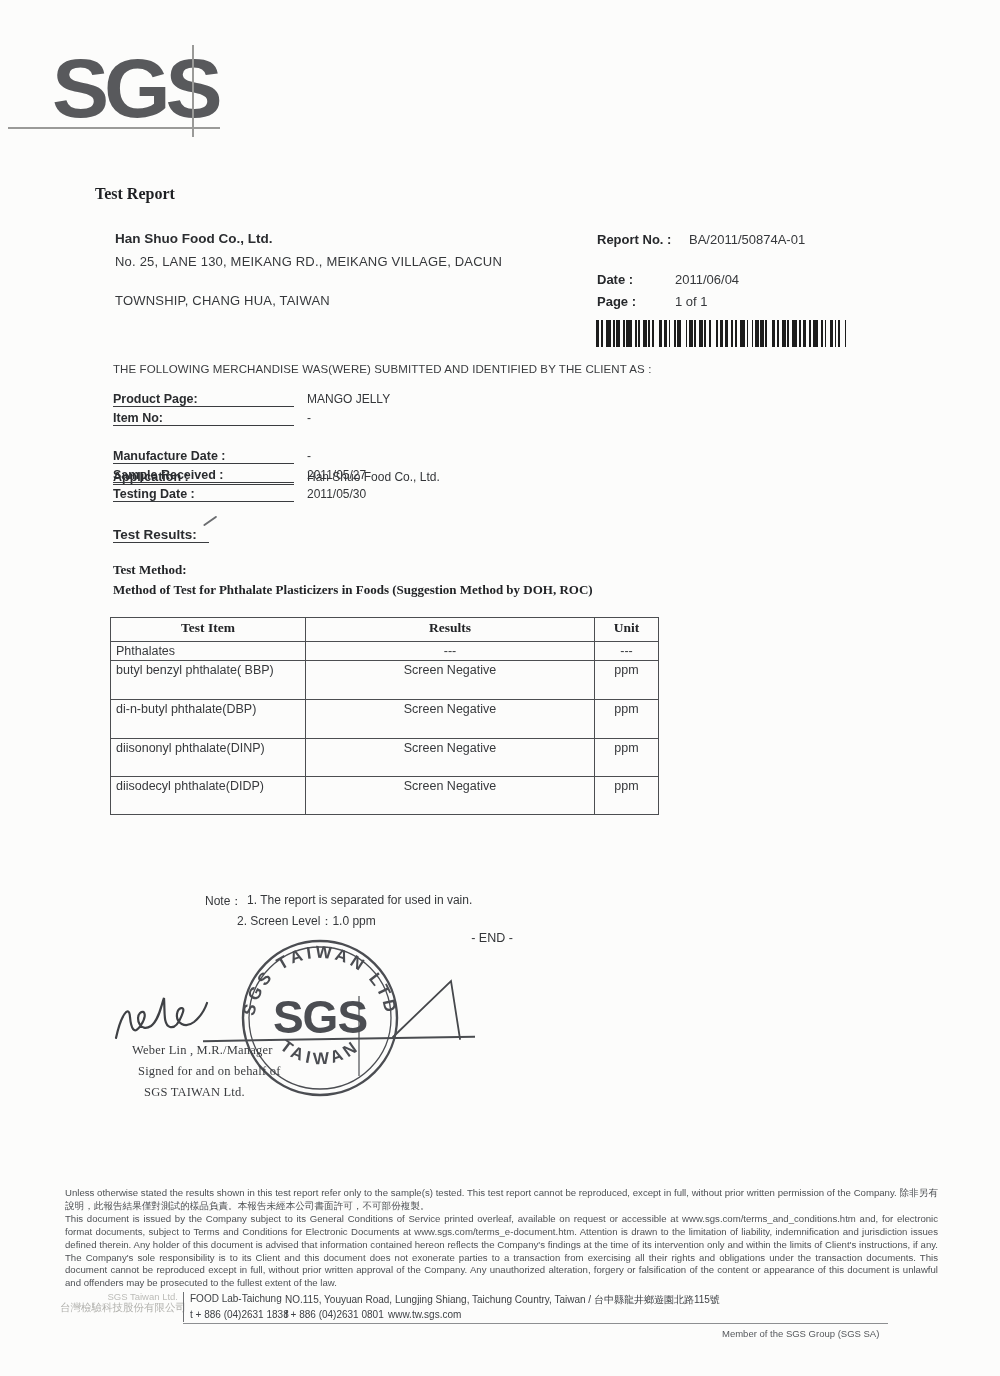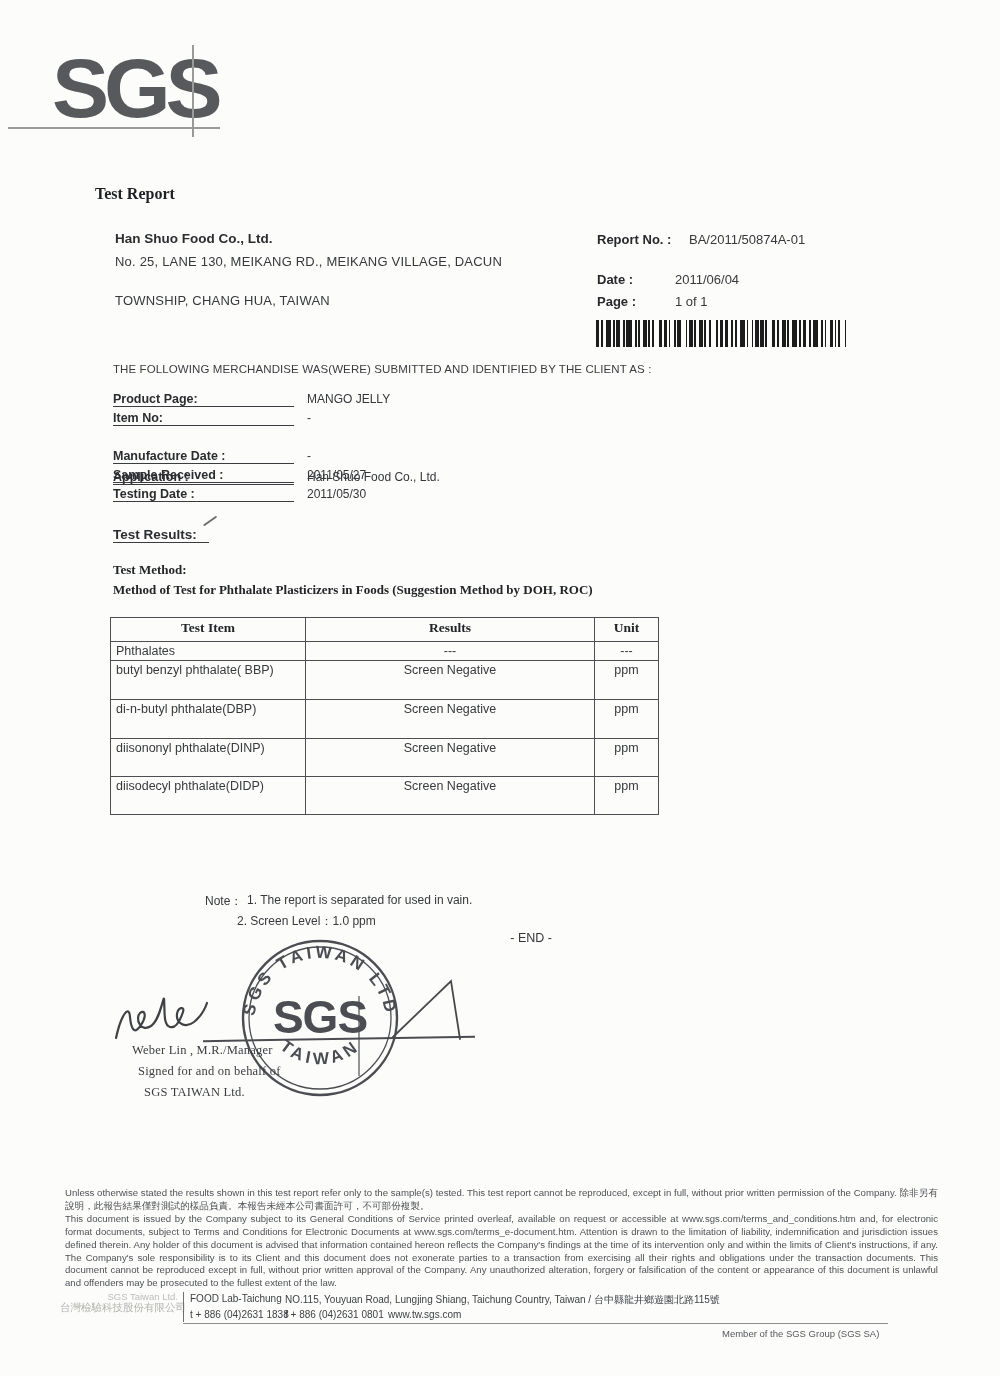--- a/index.html
+++ b/index.html
@@ -266,21 +266,21 @@
       <td class="item">diisodecyl phthalate(DIDP)</td>
       <td class="result">Screen Negative</td>
       <td class="unit">ppm</td>
     </tr>
   </tbody>
     </table>
 
   <div class="abs note-label" style="left:205px; top:893px;">Note：</div>
   <div class="abs note-item" style="left:247px; top:893px;">1. The report is separated for used in vain.</div>
   <div class="abs note-item" style="left:237px; top:913px;">2. Screen Level：1.0 ppm</div>
-  <div class="abs end-marker" style="left:432px; top:931px;text-align:right;">- END -</div>
+  <div class="abs end-marker" style="left:432px; top:931px;">- END -</div>
 
   <svg class="abs" style="left:108px; top:988px;" width="190" height="66" viewBox="0 0 190 66">
     <path d="M8,50 C13,27 21,16 22,29 C23,40 26,48 33,37 C39,28 37,21 32,25 C27,30 32,45 43,38 C51,32 53,18 56,10 C57,23 55,37 62,39 C69,41 73,30 75,24 C77,18 70,19 69,26 C68,35 77,41 86,34 C92,29 97,21 99,15" fill="none" stroke="#3f4145" stroke-width="2.2" stroke-linecap="round"></path>
   </svg>
 
   <svg class="abs" style="left:385px; top:973px;" width="110" height="80" viewBox="0 0 110 80">
     <path d="M8,64 L66,8 L75,66" fill="none" stroke="#46484c" stroke-width="1.8" stroke-linecap="round"></path>
   </svg>
 
   <div class="abs pen-line" style="left:203px; top:1038px; width:272px;"></div>

